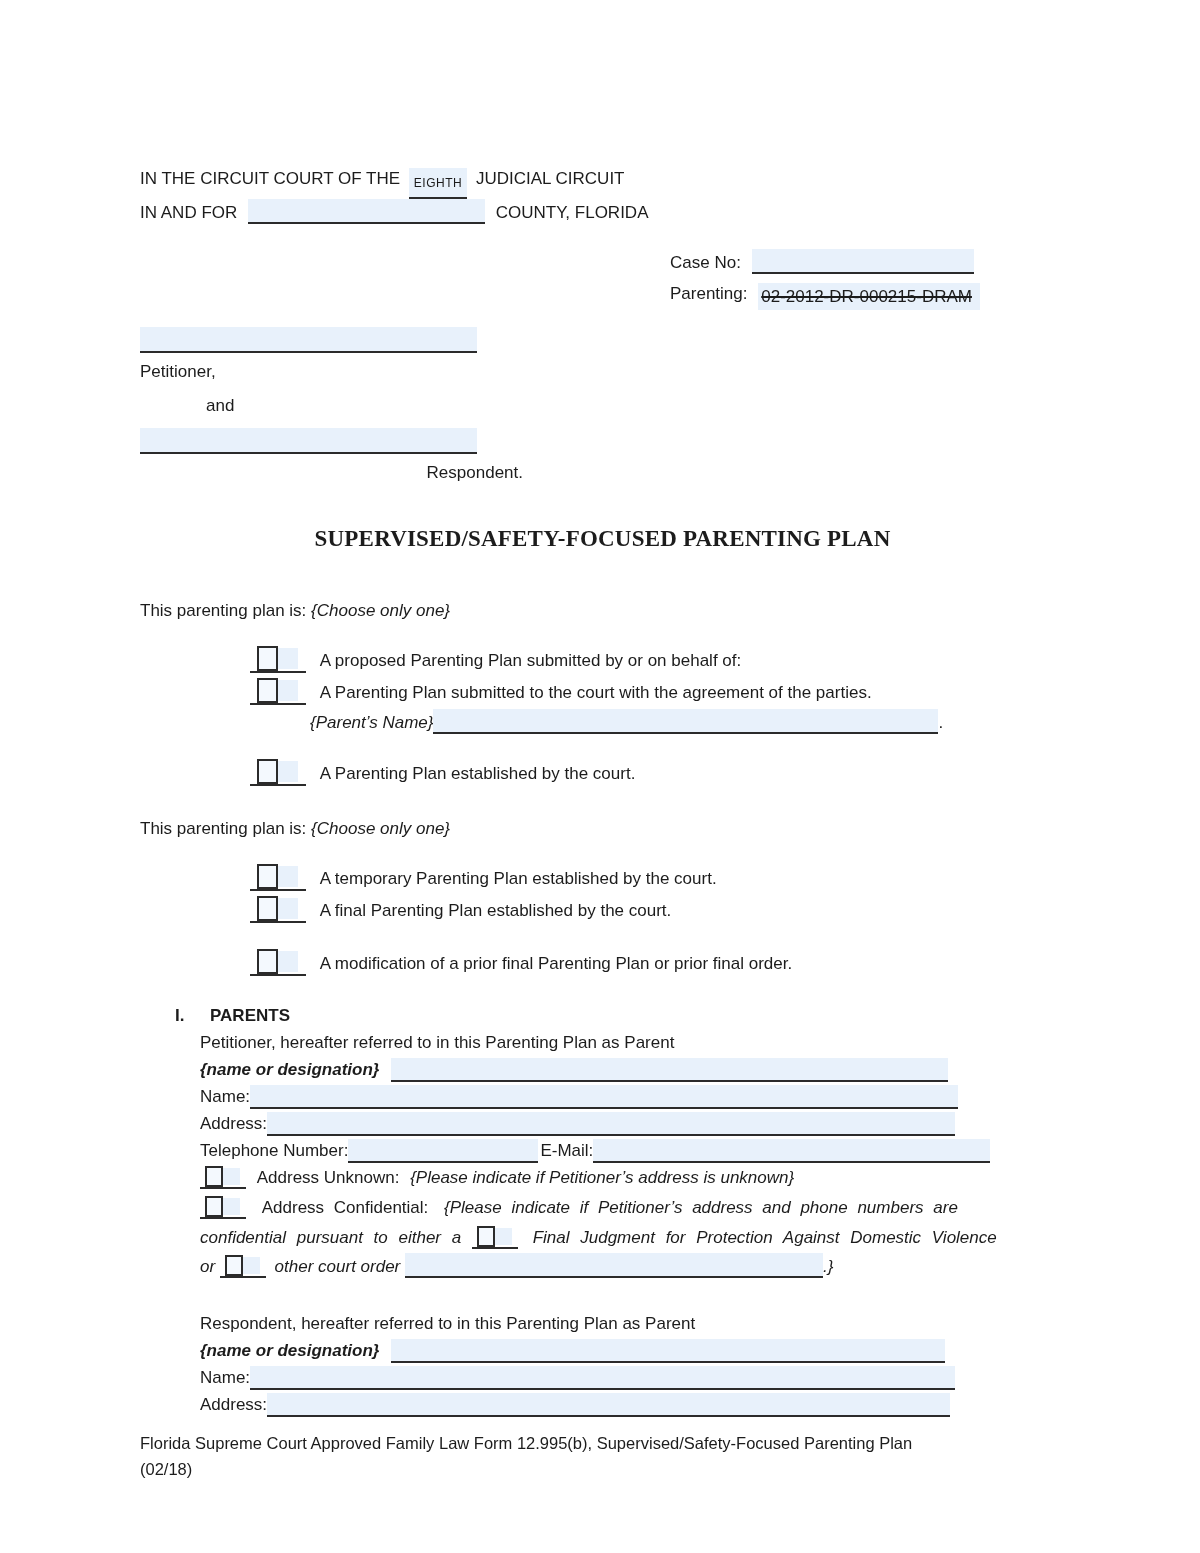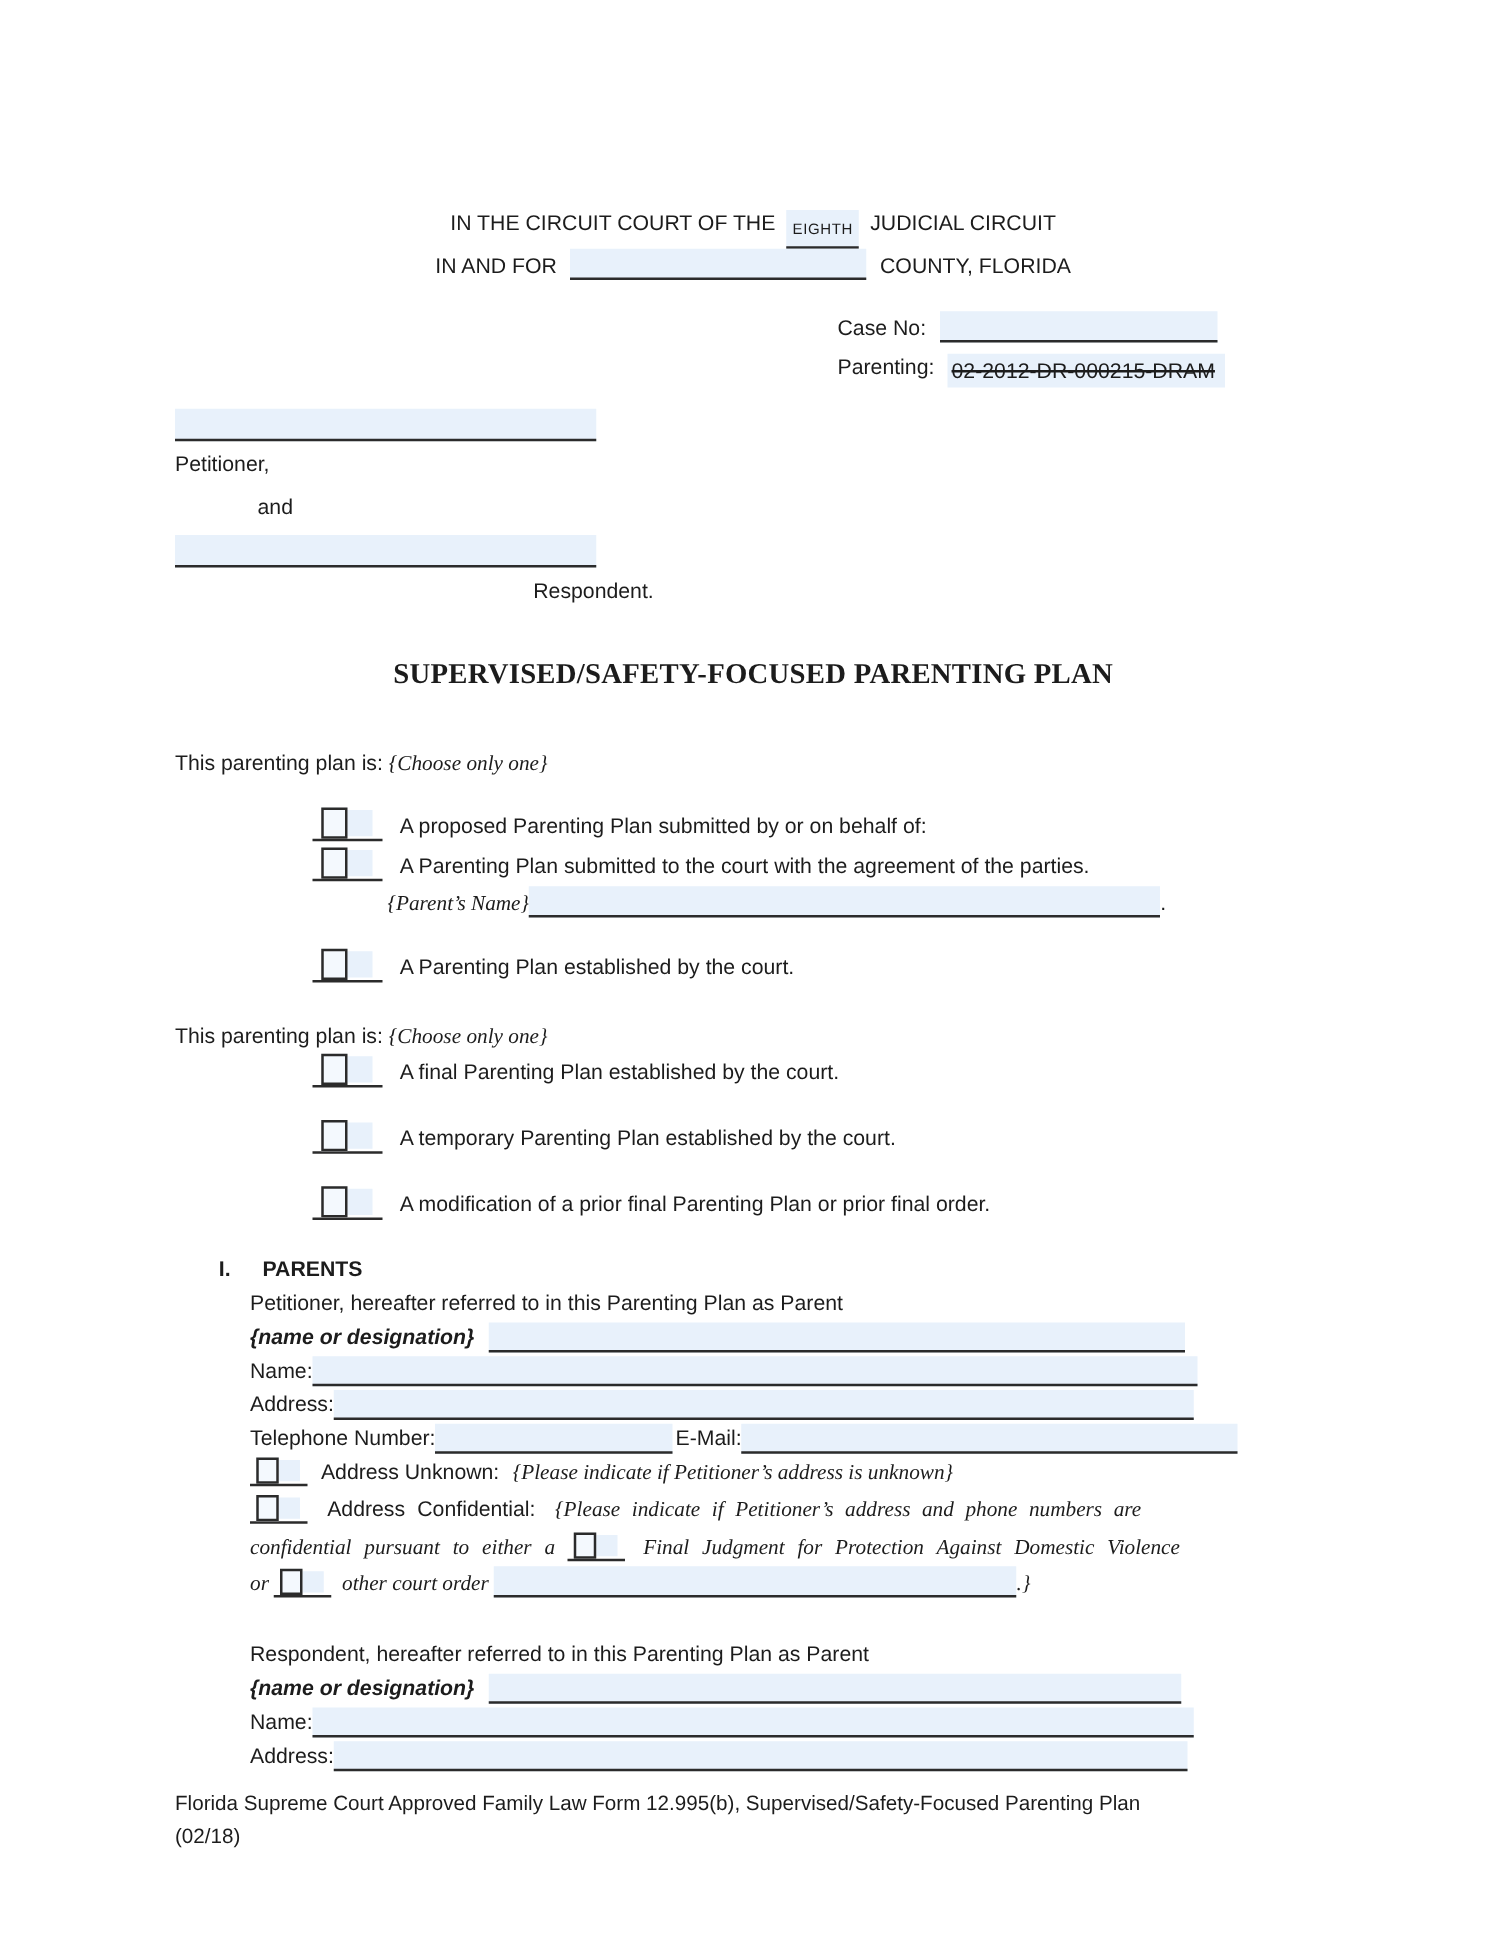--- a/index.html
+++ b/index.html
@@ -16,21 +16,21 @@
   }
   .page {
     position:relative;
     width:1200px; height:1553px;
     padding:165px 135px 30px 140px;
     font-size:17px; line-height:27px;
     overflow:hidden;
   }
 
   
-  .hdr { text-align:center; line-height:28px; }
+  .hdr { text-align:left; line-height:28px; }
   .circuit {
     display:inline-block; background:var(--blue);
     border-bottom:2px solid var(--line);
     padding:0 5px; margin:0 4px; vertical-align:-3px;
   }
   .ctext { font-size:12px; letter-spacing:.5px; }
   .blank {
     display:inline-block; background:var(--blue);
     border-bottom:2px solid var(--line);
     height:25px; vertical-align:-6px;
@@ -92,21 +92,21 @@
   .sp { margin-top:21px; }
   .subline { margin-left:170px; height:28px; white-space:nowrap; }
   .parentname { width:505px; }
 
   
   .secheading { margin:22px 0 0 35px; font-weight:700; }
   .secnum { display:inline-block; width:35px; }
   .parentblk { margin-left:60px; }
   .bold { font-weight:400; }
   .bolditalic { font-weight:700; font-style:italic; }
-  .it { font-style:italic;font-family:Liberation Serif, serif; }
+  .it { font-style:italic; }
   .frow { display:flex; align-items:center; height:27px; }
   .frow .lbl { white-space:nowrap; }
   .frow .fl {
     flex:1; height:24px; background:var(--blue);
     border-bottom:2px solid var(--line);
   }
   .gapfl { margin-left:12px; }
   .phoneblank { flex:none; width:190px; height:24px; background:var(--blue); border-bottom:2px solid var(--line); }
   .emlbl { margin-left:2px; }
   .cbline { height:30px; white-space:nowrap; }
@@ -179,27 +179,27 @@
       <span class="cbf"><span class="shade"></span><span class="box"></span></span>
       <span class="optlabel">A Parenting Plan established by the court.</span>
     </div>
   </div>
 
   <div class="group g2">
     <div class="introline">
       <span>This parenting plan is:</span>
       <span class="it">{Choose only one}</span>
     </div>
+    <div class="opt sp">
+      <span class="cbf"><span class="shade"></span><span class="box"></span></span>
+      <span class="optlabel">A temporary Parenting Plan established by the court.</span>
+    </div>
     <div class="opt">
       <span class="cbf"><span class="shade"></span><span class="box"></span></span>
       <span class="optlabel">A final Parenting Plan established by the court.</span>
-    </div>
-    <div class="opt sp">
-      <span class="cbf"><span class="shade"></span><span class="box"></span></span>
-      <span class="optlabel">A temporary Parenting Plan established by the court.</span>
     </div>
     <div class="opt sp">
       <span class="cbf"><span class="shade"></span><span class="box"></span></span>
       <span class="optlabel">A modification of a prior final Parenting Plan or prior final order.</span>
     </div>
   </div>
 
   <div class="secheading">
     <span class="secnum">I.</span><span>PARENTS</span>
   </div>

